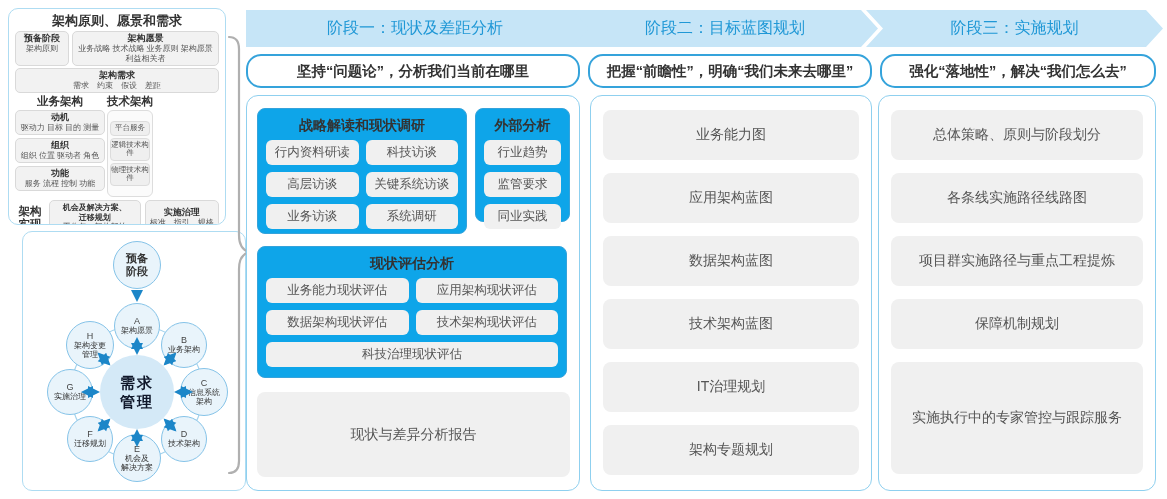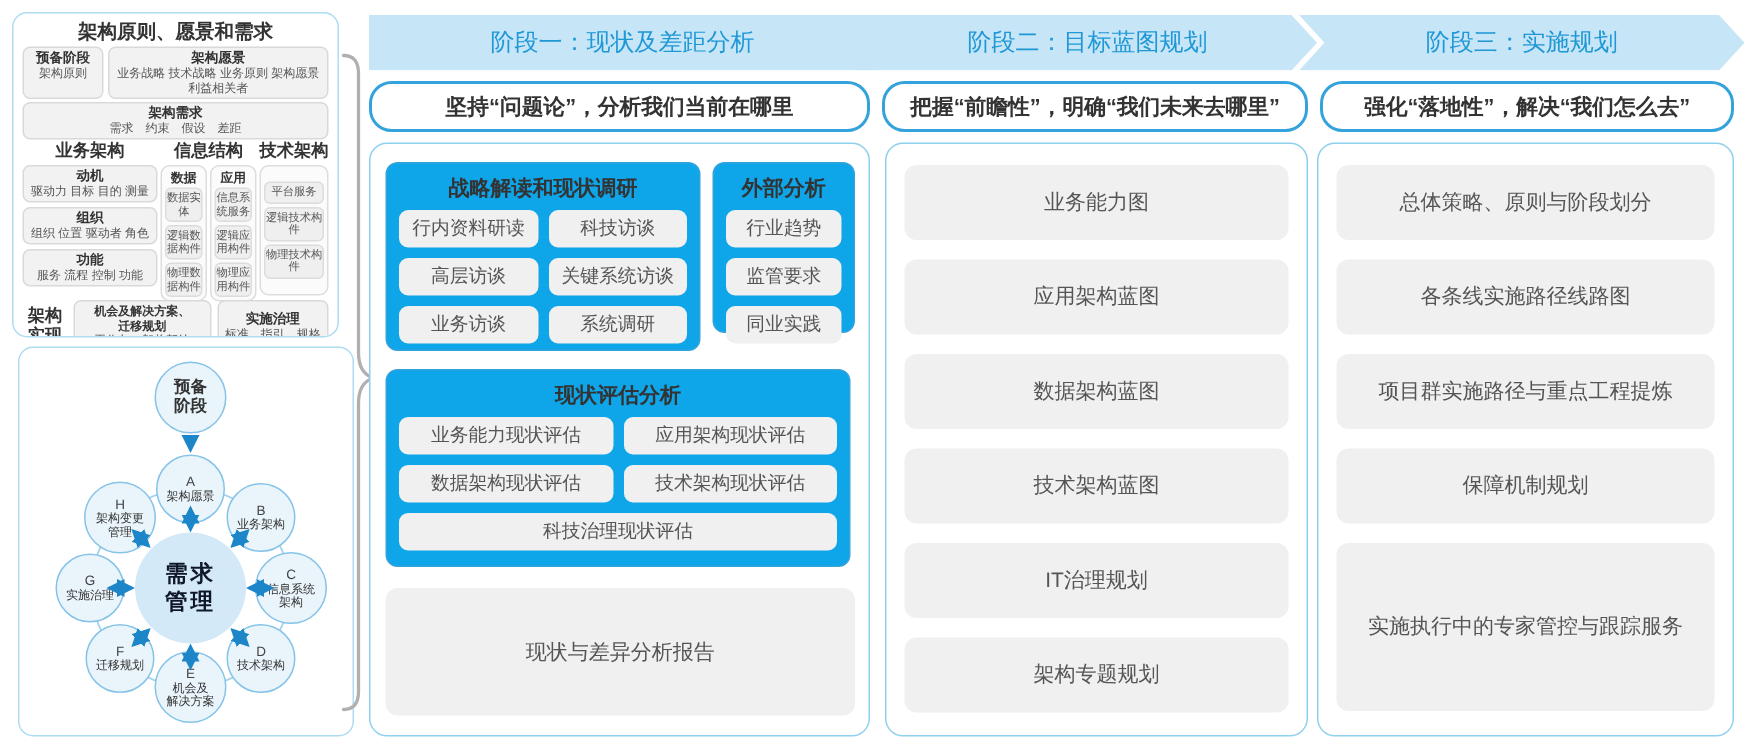--- a/index.html
+++ b/index.html
@@ -23,21 +23,21 @@
           padding:2px;display:flex;flex-direction:column;gap:2px;}
   .subhead{font-size:8.5px;font-weight:bold;text-align:center;color:#333;line-height:10px;}
   .pill-sm{background:#EFEFEF;border:1px solid #DCDCDC;border-radius:4px;font-size:7.5px;color:#555;
            text-align:center;line-height:8.5px;padding:2px 0;}
   .lt-row4{display:flex;gap:4px;margin-top:3px;height:35px;align-items:stretch;}
   .lt-realize{width:30px;display:flex;align-items:center;justify-content:center;
               font-size:11.5px;font-weight:bold;line-height:13px;text-align:center;}
   .lt-row4 .gbox{flex:1;display:flex;flex-direction:column;justify-content:center;}
 
   
-  .adm{left:12px;top:231px;width:224px;height:260px;}
+  .adm{left:22px;top:231px;width:224px;height:260px;}
   .adm svg{position:absolute;left:0;top:0;}
   .circ{position:absolute;box-sizing:border-box;border-radius:50%;background:#E9F4FB;border:1px solid #85C3E8;
         display:flex;flex-direction:column;align-items:center;justify-content:center;text-align:center;}
   .circ .letter{font-size:9px;color:#444;line-height:10px;}
   .circ .lbl{font-size:8px;color:#333;line-height:9.5px;white-space:pre-line;}
   .circ-prep{font-weight:bold;font-size:11px;line-height:13px;color:#333;}
   .circ-center{background:#D4E9F7;border:none;font-weight:bold;font-size:15px;line-height:19px;
                color:#0f172a;letter-spacing:2px;}
 
   
@@ -105,37 +105,20 @@
           <div class="gbox">
             <span class="t">组织</span>
             <span class="s">组织 位置 驱动者 角色</span>
           </div>
           <div class="gbox">
             <span class="t">功能</span>
             <span class="s">服务 流程 控制 功能</span>
           </div>
         </div>
       </div>
-      <div style="flex:1;display:flex;flex-direction:column;">
-        <div class="lt-col-head">信息结构</div>
-        <div style="display:flex;gap:2px;flex:1;">
-          <div class="subcol">
-            <div class="subhead">数据</div>
-            <div class="pill-sm">数据实体</div>
-            <div class="pill-sm">逻辑数据构件</div>
-            <div class="pill-sm">物理数据构件</div>
-          </div>
-          <div class="subcol">
-            <div class="subhead">应用</div>
-            <div class="pill-sm">信息系统服务</div>
-            <div class="pill-sm">逻辑应用构件</div>
-            <div class="pill-sm">物理应用构件</div>
-          </div>
-        </div>
-      </div>
       <div style="width:46px;flex:none;display:flex;flex-direction:column;">
         <div class="lt-col-head">技术架构</div>
         <div class="subcol" style="flex:1;justify-content:center;">
           <div class="pill-sm">平台服务</div>
           <div class="pill-sm">逻辑技术构件</div>
           <div class="pill-sm">物理技术构件</div>
         </div>
       </div>
     </div>
     <div class="lt-row4">

